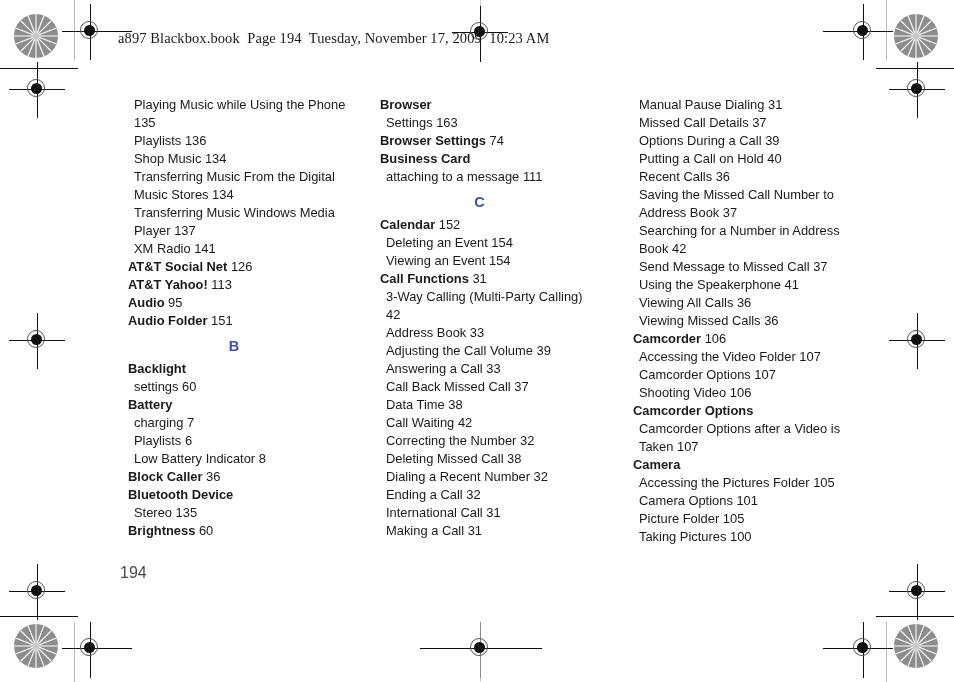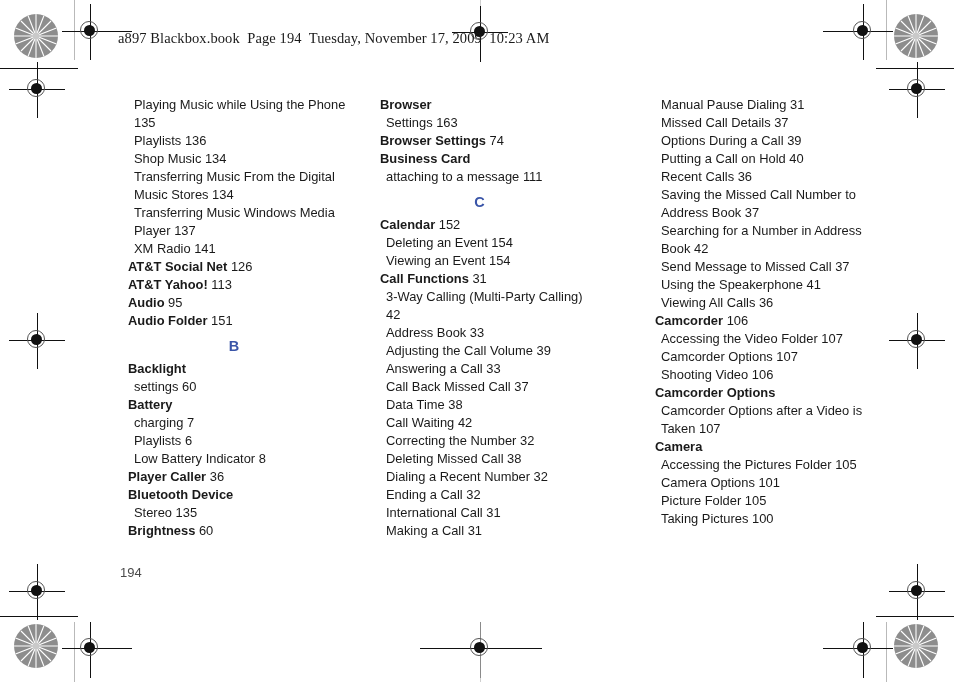--- a/index.html
+++ b/index.html
@@ -92,21 +92,21 @@
     left: 0;
     top: 96px;
     width: 954px;
   }
   .index-column {
     position: absolute;
     top: 0;
   }
   .index-column.col-1 { left: 120px; width: 228px; }
   .index-column.col-2 { left: 372px; width: 215px; }
-  .index-column.col-3 { left: 647px; width: 222px; }
+  .index-column.col-3 { left: 625px; width: 222px; }
 
   .letter-heading {
     font-size: 14.5px;
     font-weight: bold;
     color: #3a55a8;
     text-align: center;
     line-height: 18px;
     height: 18px;
     margin-top: 7px;
     margin-bottom: 5px;
@@ -135,21 +135,21 @@
     text-indent: -17px;
   }
   .pg {
     font-weight: normal;
   }
 
   #page-number {
     position: absolute;
     left: 120px;
     top: 565px;
-    font-size: 13px;
+    font-size: 16px;
     color: #4a4a4a;
     line-height: 16px;
   }
 </style>
 </head>
 <body>
 
 <div id="print-marks">
 
   <div class="star-target" style="left:14px; top:14px;">
@@ -358,21 +358,21 @@
       <div class="entry main"><span>AT&amp;T Yahoo!</span> <span class="pg">113</span></div>
       <div class="entry main"><span>Audio</span> <span class="pg">95</span></div>
       <div class="entry main"><span>Audio Folder</span> <span class="pg">151</span></div>
       <div class="letter-heading">B</div>
       <div class="entry main"><span>Backlight</span></div>
       <div class="entry sub"><span>settings</span> <span class="pg">60</span></div>
       <div class="entry main"><span>Battery</span></div>
       <div class="entry sub"><span>charging</span> <span class="pg">7</span></div>
       <div class="entry sub"><span>Playlists</span> <span class="pg">6</span></div>
       <div class="entry sub"><span>Low Battery Indicator</span> <span class="pg">8</span></div>
-      <div class="entry main"><span>Player Caller</span> <span class="pg">36</span></div>
+      <div class="entry main"><span>Block Caller</span> <span class="pg">36</span></div>
       <div class="entry main"><span>Bluetooth Device</span></div>
       <div class="entry sub"><span>Stereo</span> <span class="pg">135</span></div>
       <div class="entry main"><span>Brightness</span> <span class="pg">60</span></div>
     </div>
   <div class="index-column col-2">
       <div class="entry main"><span>Browser</span></div>
       <div class="entry sub"><span>Settings</span> <span class="pg">163</span></div>
       <div class="entry main"><span>Browser Settings</span> <span class="pg">74</span></div>
       <div class="entry main"><span>Business Card</span></div>
       <div class="entry sub"><span>attaching to a message</span> <span class="pg">111</span></div>
@@ -402,20 +402,21 @@
       <div class="entry sub"><span>Options During a Call</span> <span class="pg">39</span></div>
       <div class="entry sub"><span>Putting a Call on Hold</span> <span class="pg">40</span></div>
       <div class="entry sub"><span>Recent Calls</span> <span class="pg">36</span></div>
       <div class="entry sub"><span>Saving the Missed Call Number to</span></div>
       <div class="entry sub wrap"><span>Address Book</span> <span class="pg">37</span></div>
       <div class="entry sub"><span>Searching for a Number in Address</span></div>
       <div class="entry sub wrap"><span>Book</span> <span class="pg">42</span></div>
       <div class="entry sub"><span>Send Message to Missed Call</span> <span class="pg">37</span></div>
       <div class="entry sub"><span>Using the Speakerphone</span> <span class="pg">41</span></div>
       <div class="entry sub"><span>Viewing All Calls</span> <span class="pg">36</span></div>
+      <div class="entry sub"><span>Viewing Missed Calls</span> <span class="pg">36</span></div>
       <div class="entry main"><span>Camcorder</span> <span class="pg">106</span></div>
       <div class="entry sub"><span>Accessing the Video Folder</span> <span class="pg">107</span></div>
       <div class="entry sub"><span>Camcorder Options</span> <span class="pg">107</span></div>
       <div class="entry sub"><span>Shooting Video</span> <span class="pg">106</span></div>
       <div class="entry main"><span>Camcorder Options</span></div>
       <div class="entry sub"><span>Camcorder Options after a Video is</span></div>
       <div class="entry sub wrap"><span>Taken</span> <span class="pg">107</span></div>
       <div class="entry main"><span>Camera</span></div>
       <div class="entry sub"><span>Accessing the Pictures Folder</span> <span class="pg">105</span></div>
       <div class="entry sub"><span>Camera Options</span> <span class="pg">101</span></div>

